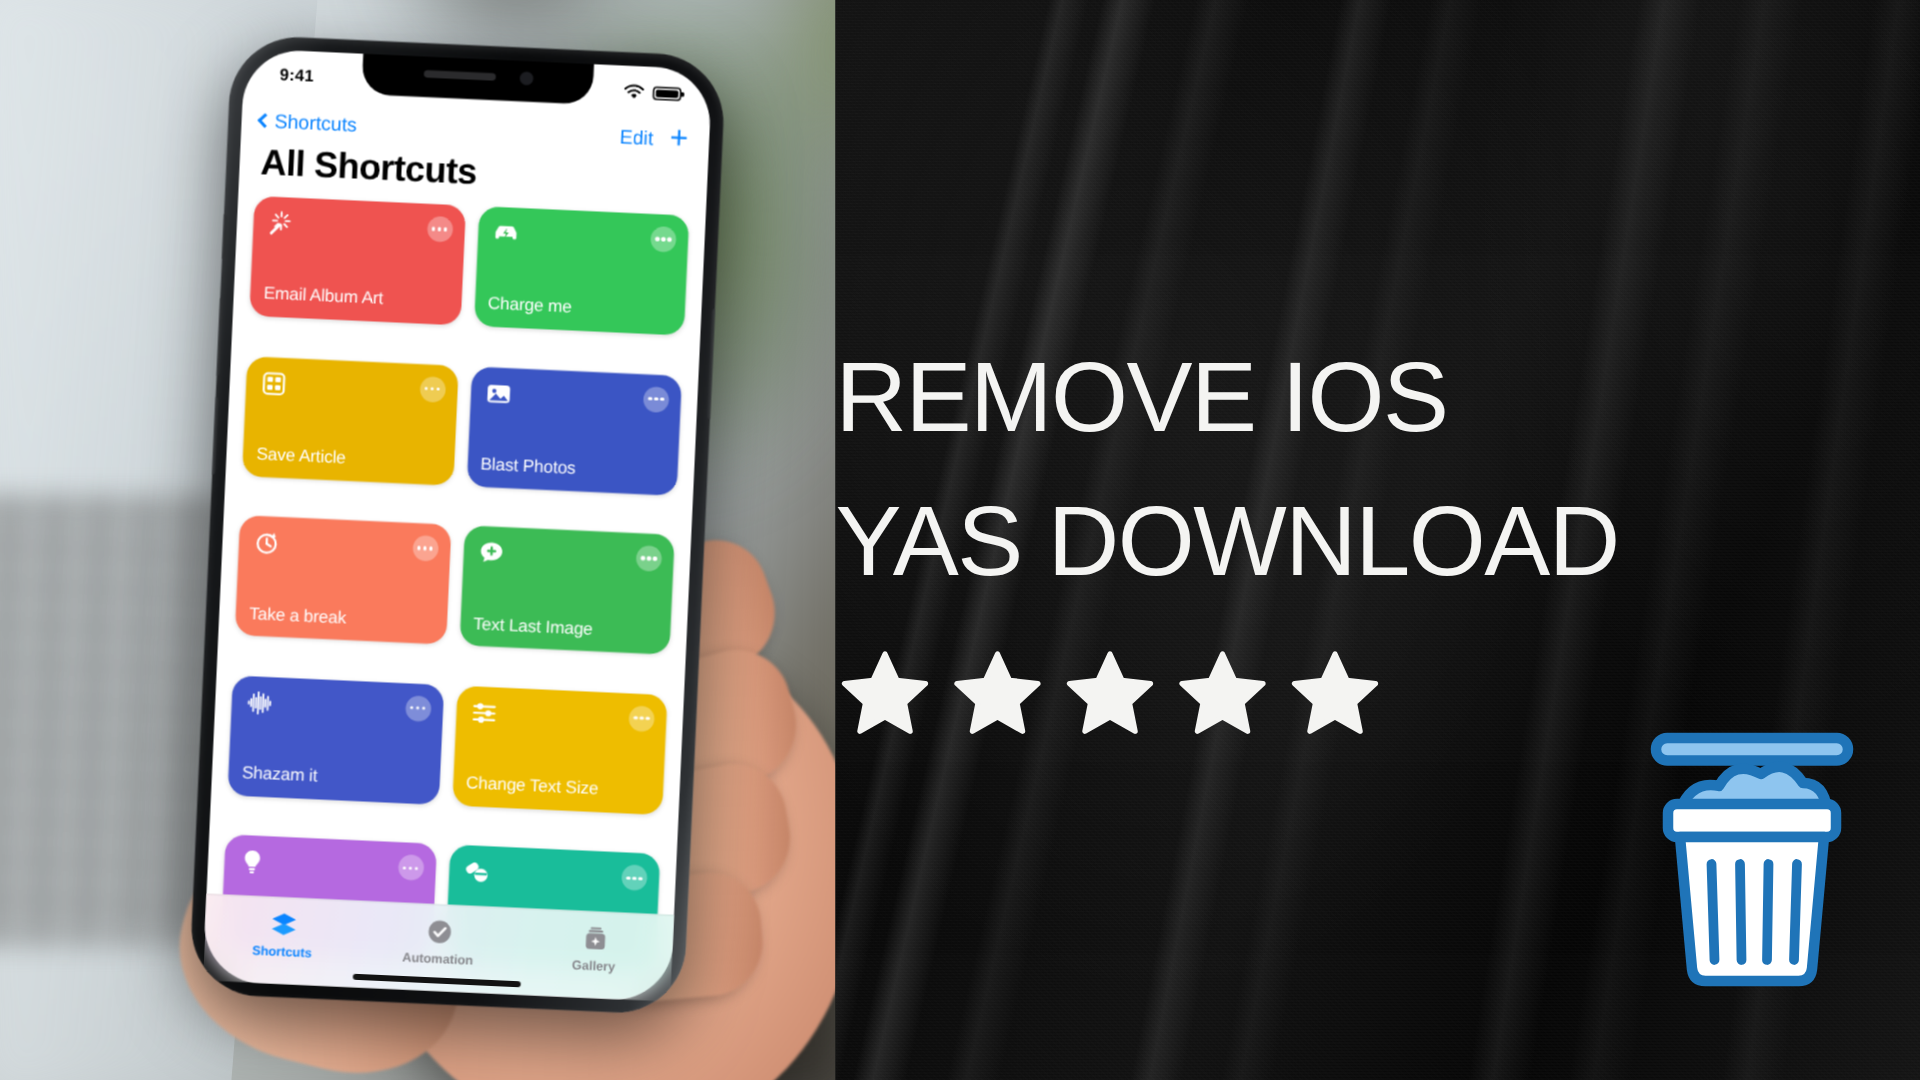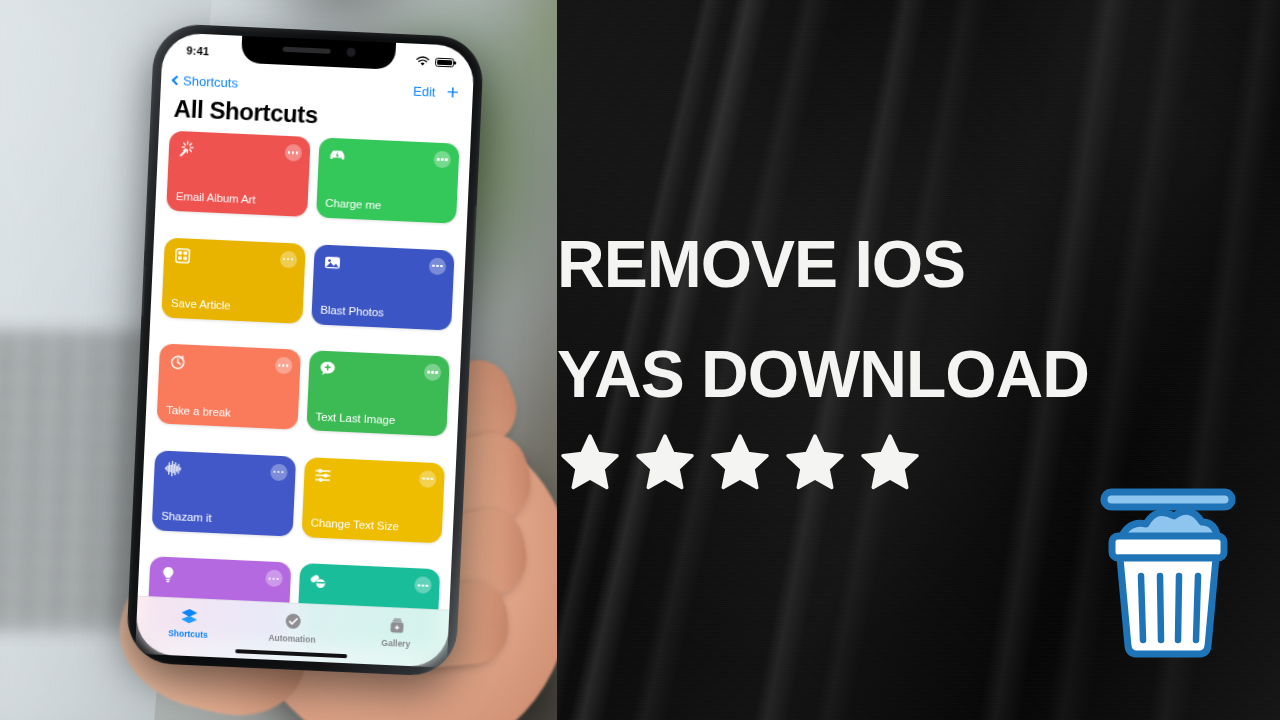--- a/index.html
+++ b/index.html
@@ -235,29 +235,29 @@
   .tex-noise {
     opacity: .30;
     background-image:
       repeating-linear-gradient(0deg, rgba(255,255,255,.045) 0 1px, transparent 1px 2px),
       repeating-linear-gradient(90deg, rgba(0,0,0,.05) 0 1px, transparent 1px 2px),
       repeating-linear-gradient(45deg, rgba(255,255,255,.022) 0 1px, transparent 1px 3px);
   }
 
   .headline {
     color: #f4f4f2;
-    font-weight: bold;
+    font-weight: normal;
     font-size: 66px;
     line-height: .98;
     letter-spacing: -1px;
     text-transform: uppercase;
     white-space: nowrap;
   }
   .line1 { position: absolute; left: 0; top: 232px; }
-  .line2 { position: absolute; left: 0; top: 342px; }
+  .line2 { position: absolute; left: 0; top: 328px; }
 
   .stars { position: absolute; left: 2px; top: 432px; display: flex; gap: 13px; }
   .star { width: 62px; height: 60px; }
 
   .trash {
     position: absolute; right: 42px; bottom: 58px;
     width: 140px; height: 180px;
     z-index: 4;
   }
 </style>

